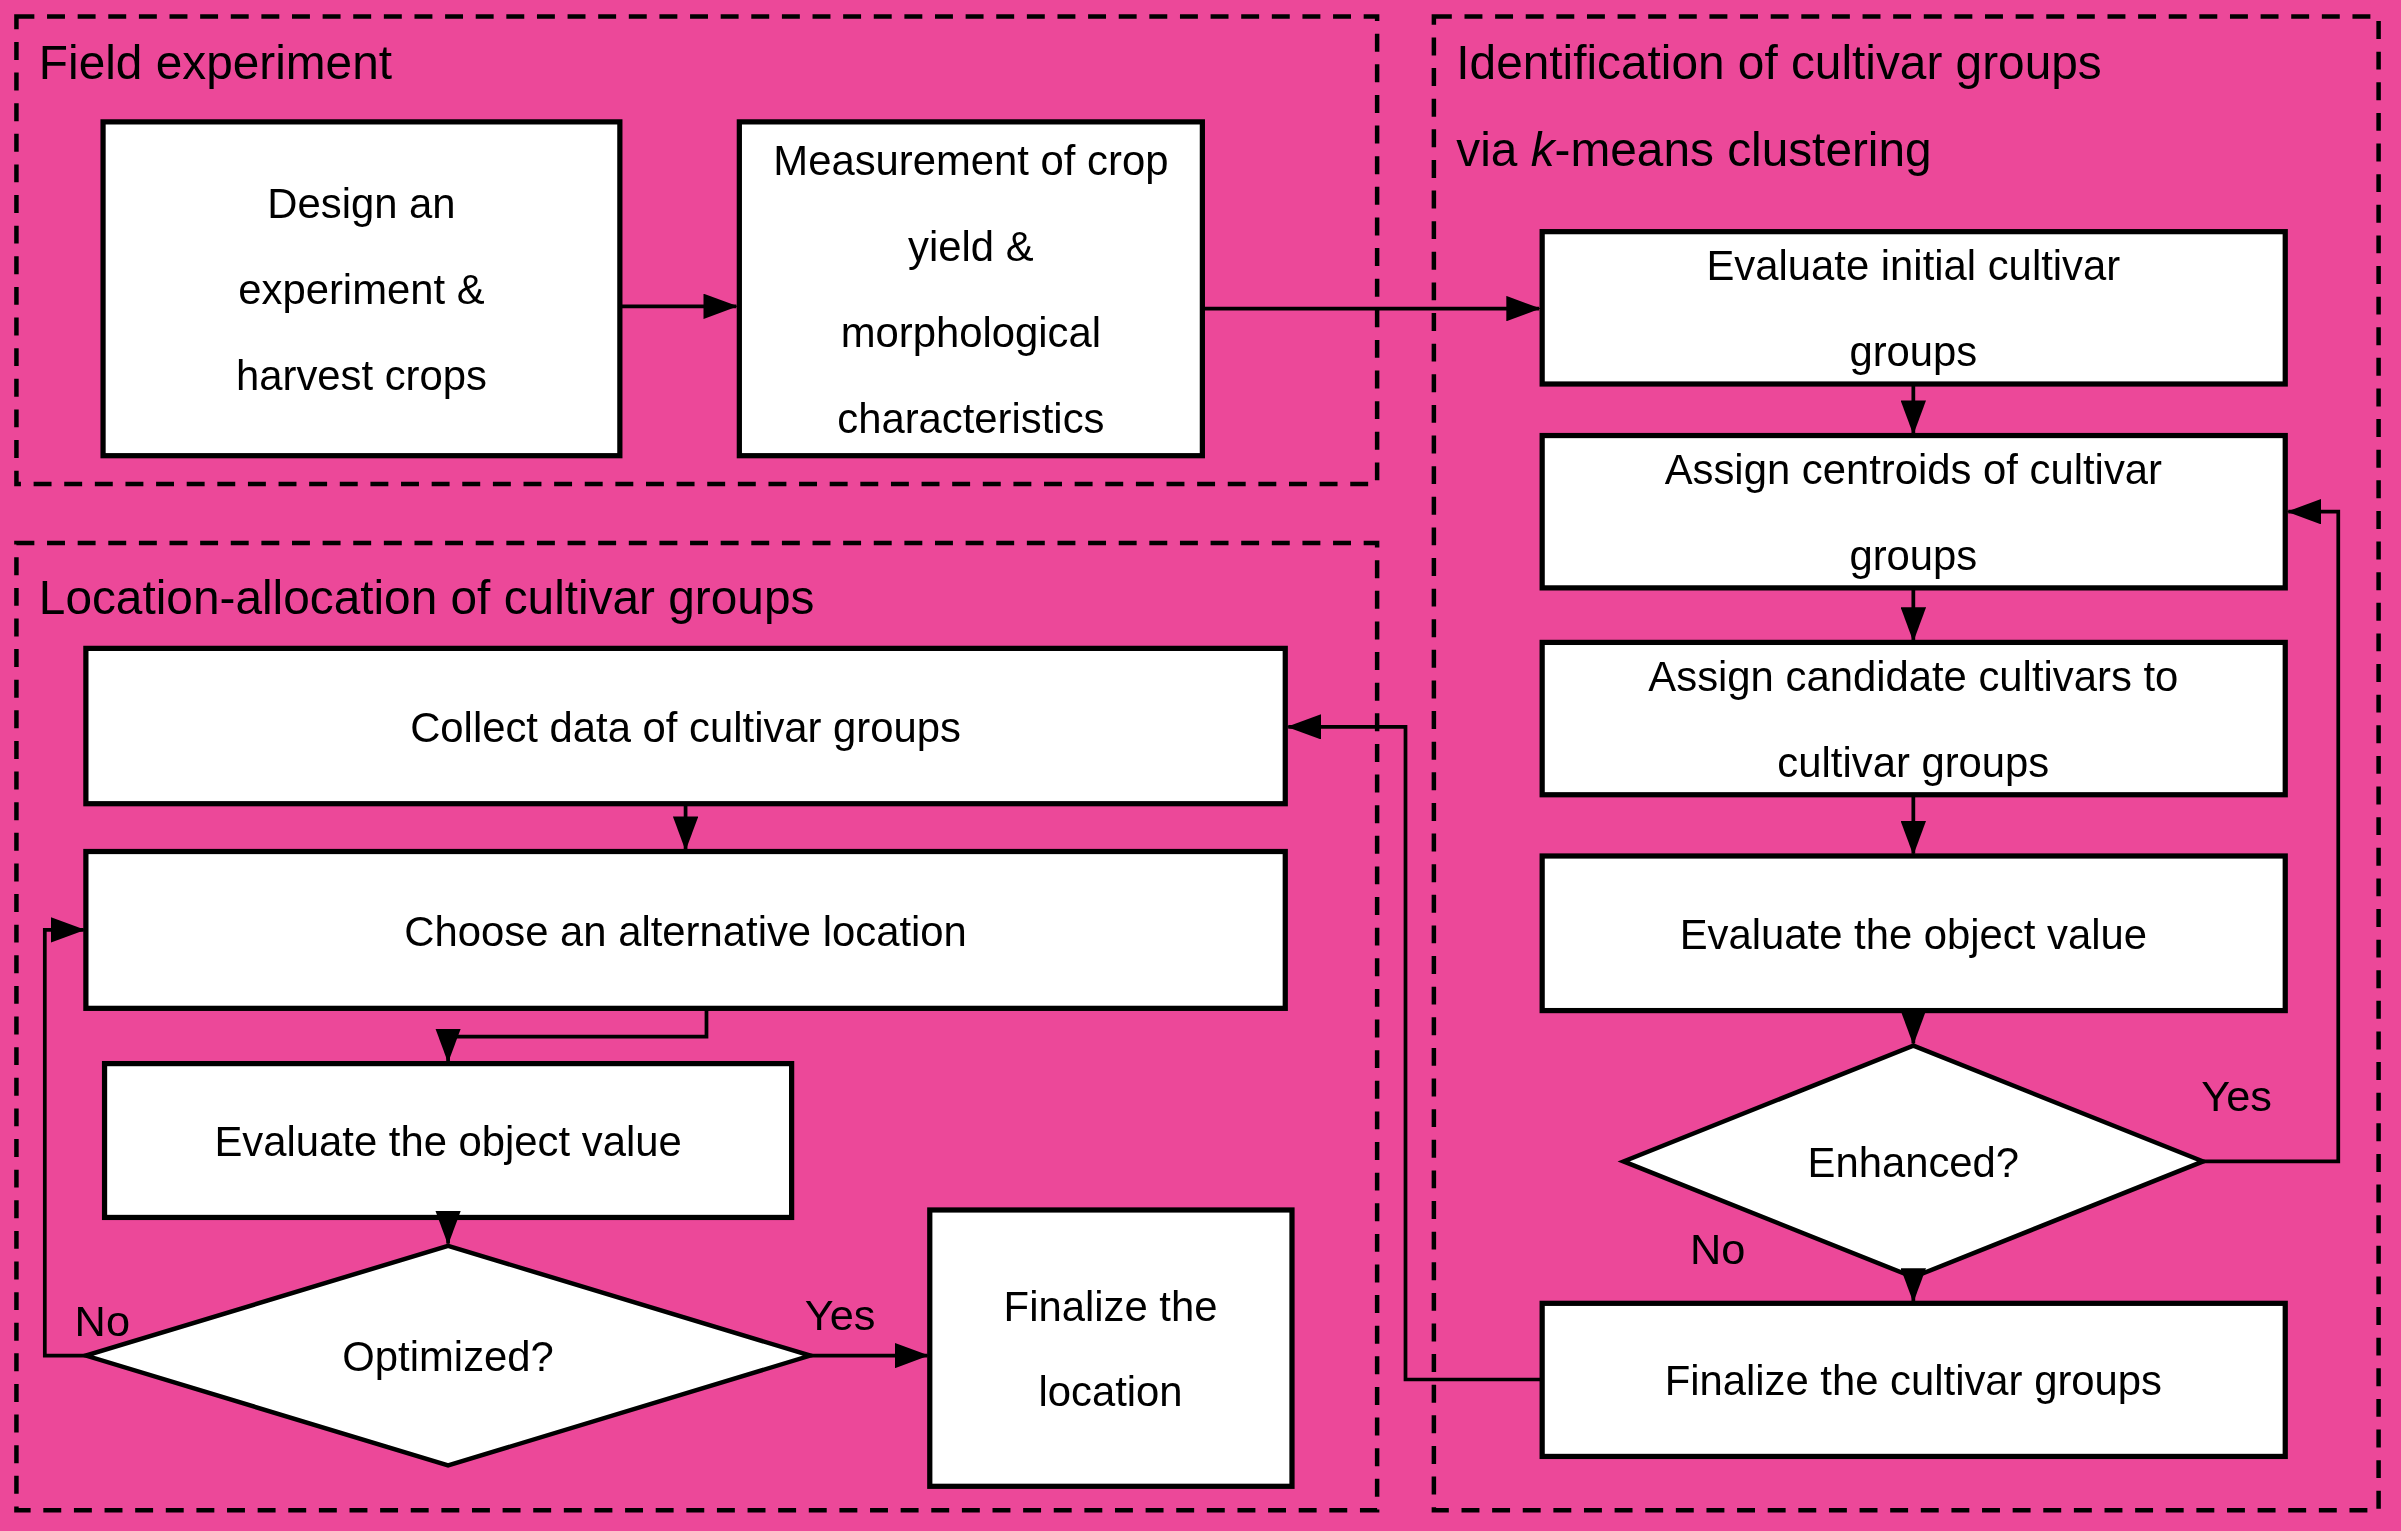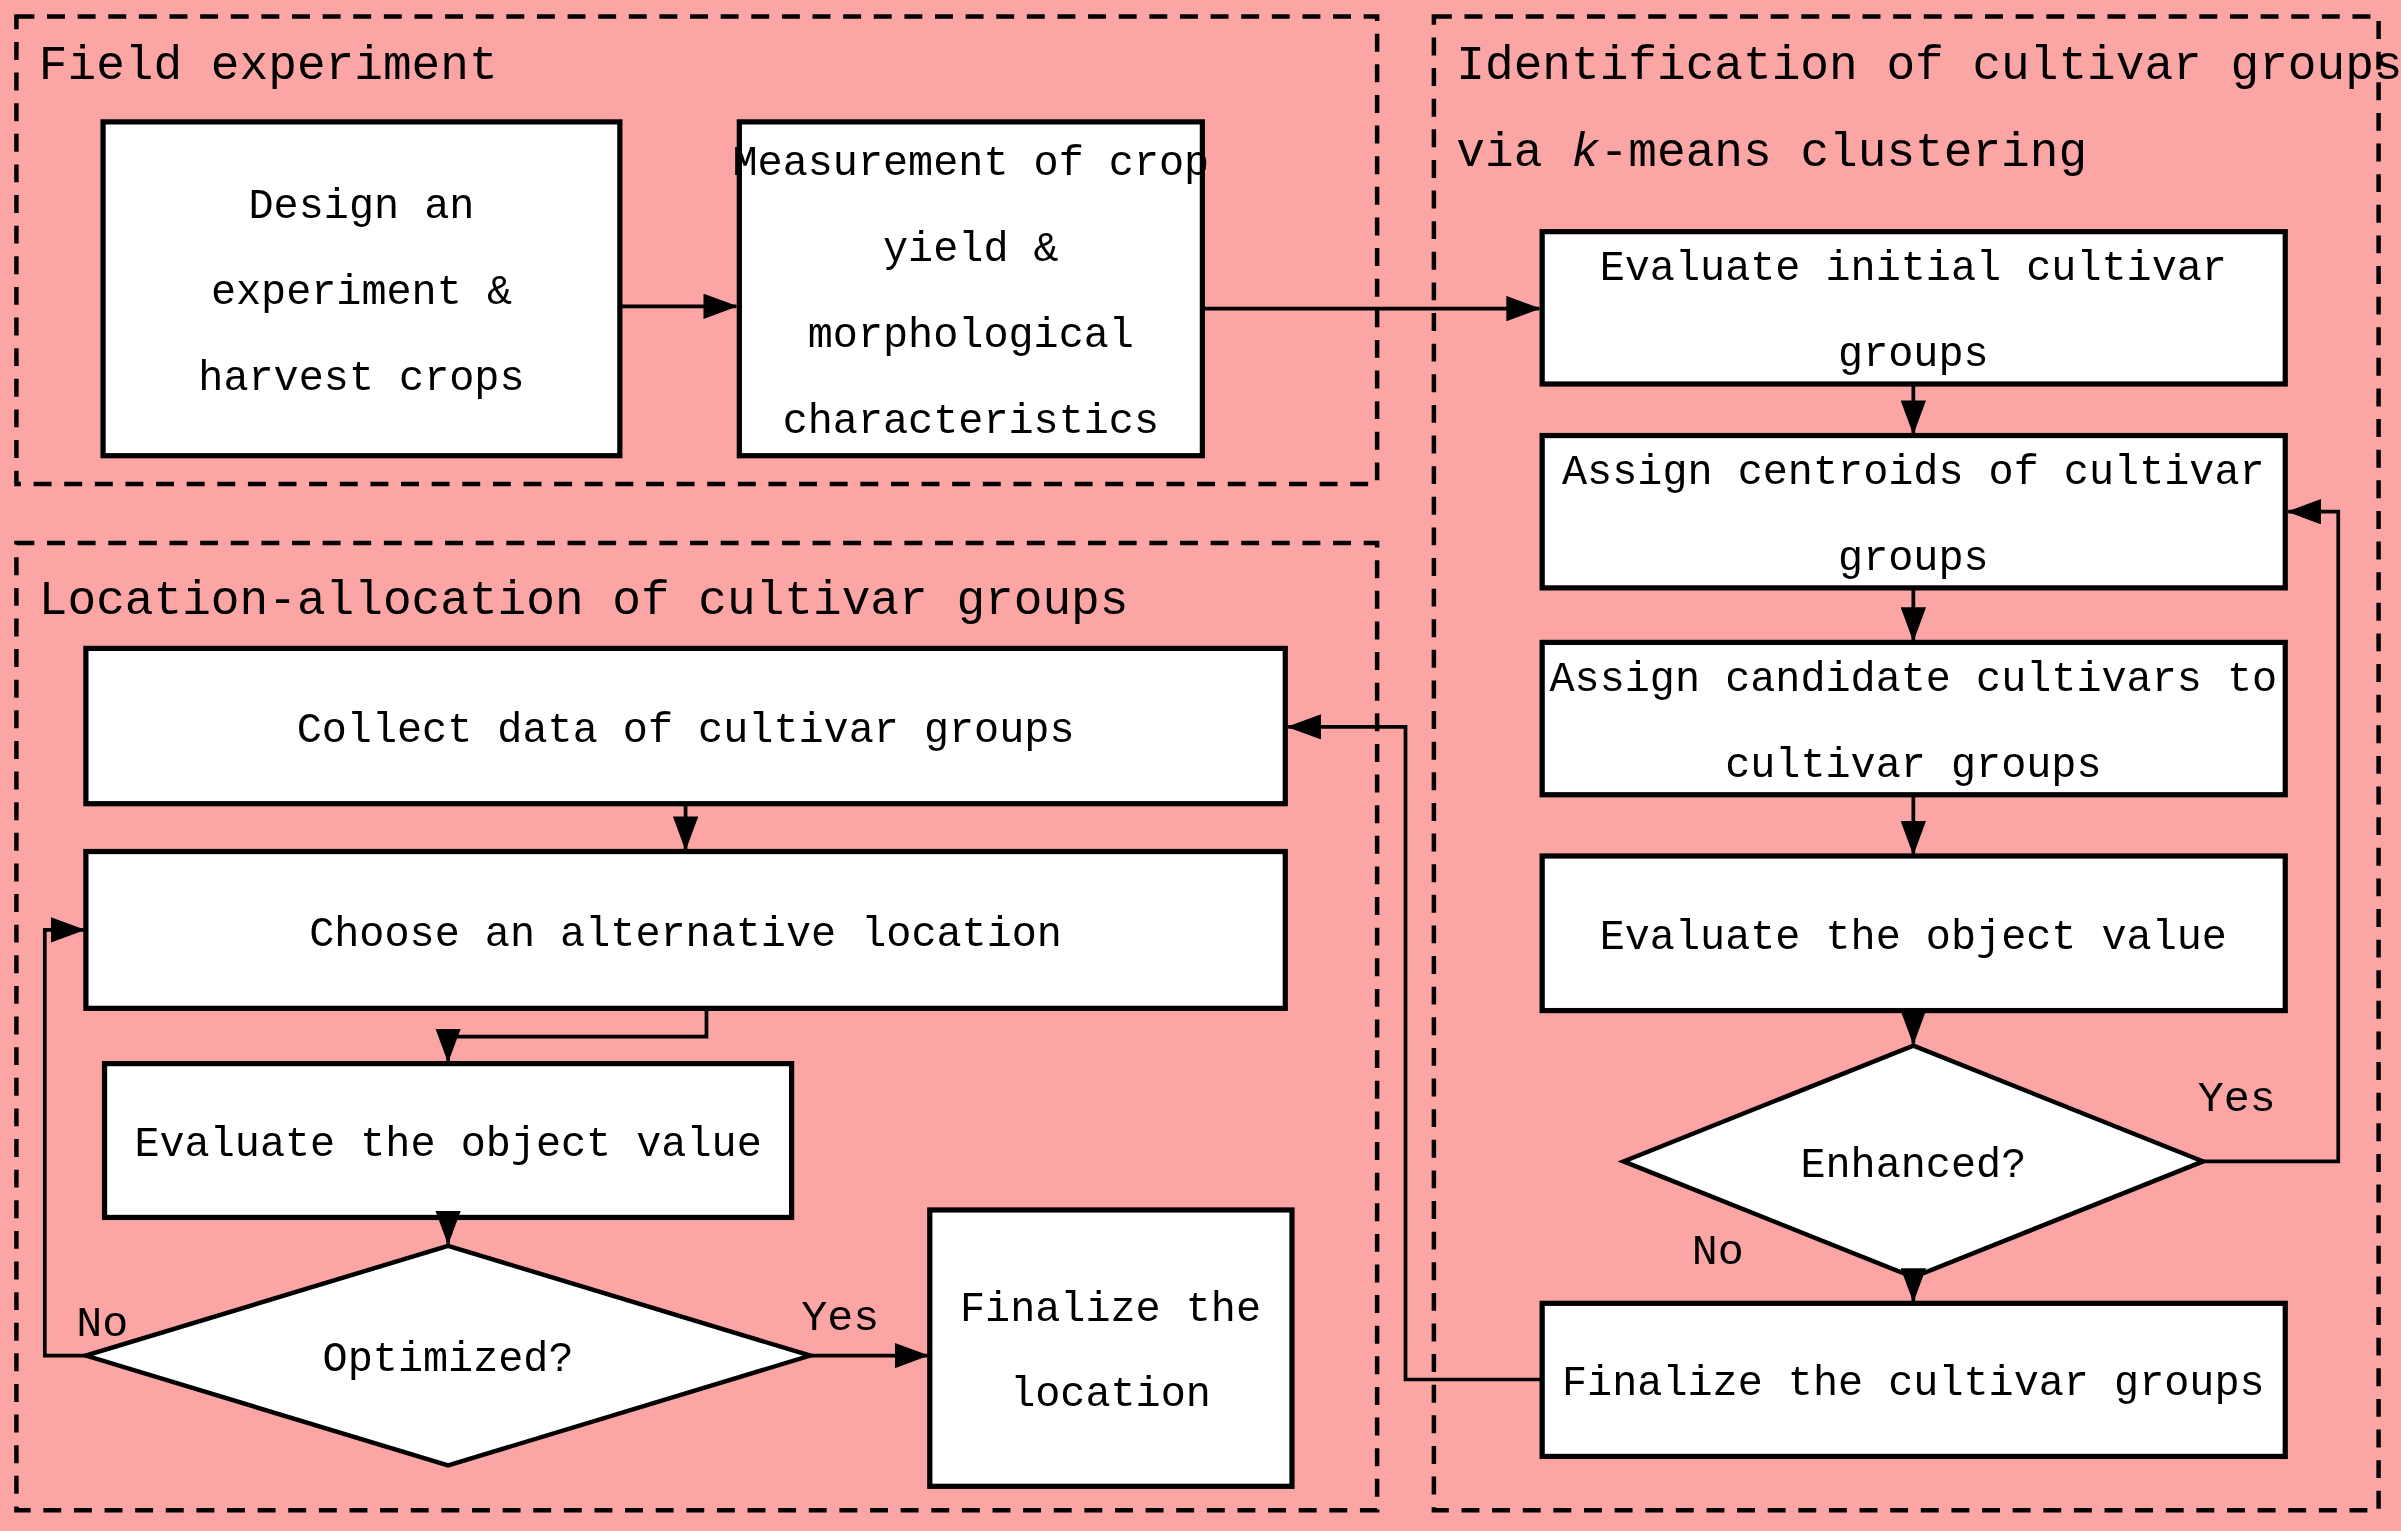--- a/index.html
+++ b/index.html
@@ -1,21 +1,21 @@
 <!DOCTYPE html>
 <html style="font-size:12px"><head>
 <meta charset="utf-8">
 <style>
   html, body { margin: 0; padding: 0; background: #ffffff; }
   #canvas {
     position: relative;
     width: 2401px;
     height: 1532px;
-    background: #fca5a5;
-    font-family: Liberation Mono, monospace;
+    background: #ec4899;
+    font-family: Liberation Sans, sans-serif;
   }
   svg { display: block; }
   .node-rect   { fill: #ffffff; stroke: #000000; stroke-width: 7; }
   .diamond     { fill: #ffffff; stroke: #000000; stroke-width: 6; }
   .section-box { fill: none; stroke: #000000; stroke-width: 6; stroke-dasharray: 24 17; }
   .edge        { fill: none; stroke: #000000; stroke-width: 5; }
   .node-text   { fill: #000000; font-size: 56px; text-anchor: middle; }
   .title-text  { fill: #000000; font-size: 64px; text-anchor: start; }
   .label-text  { fill: #000000; font-size: 58px; text-anchor: middle; }
   .k-italic    { font-style: italic; }

